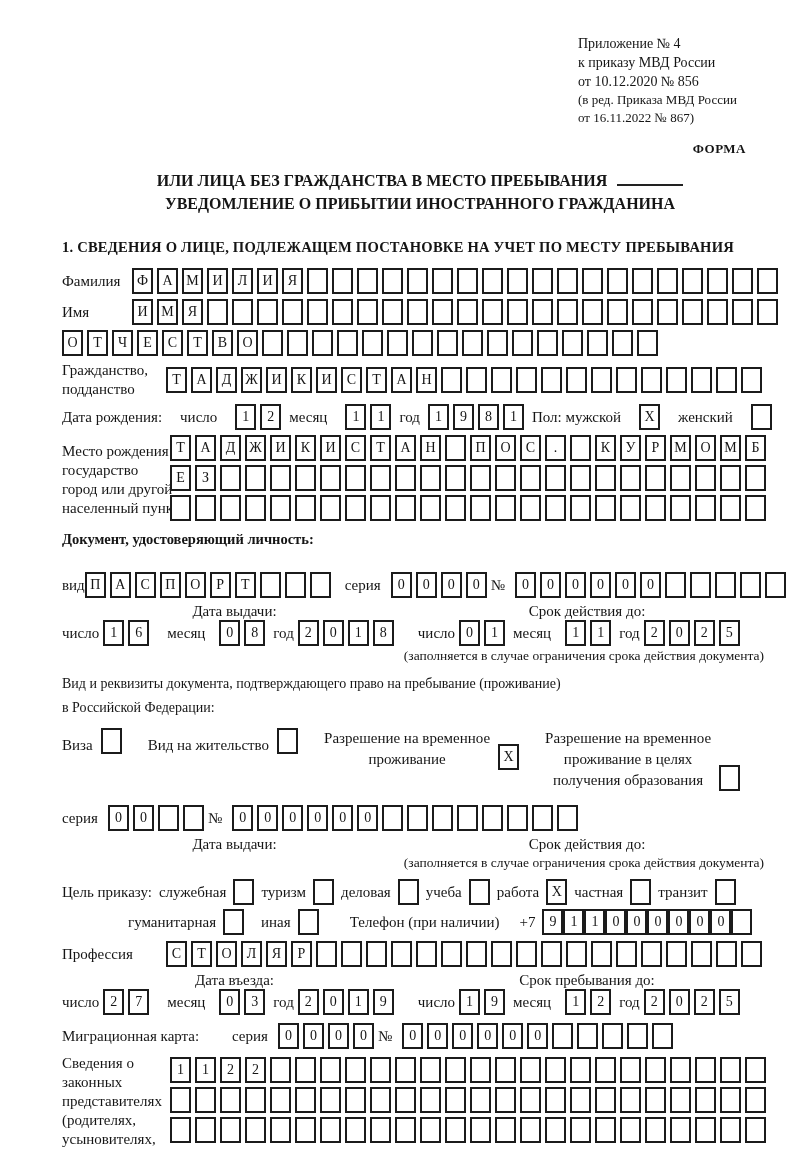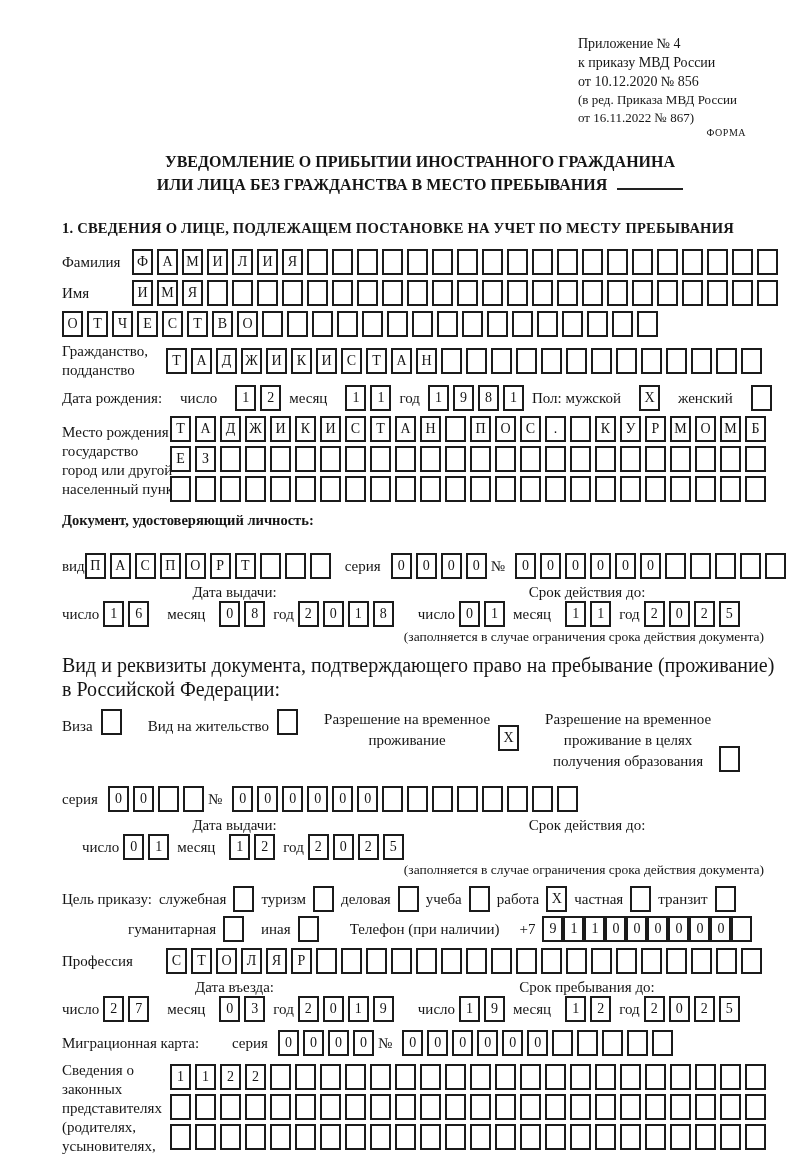--- a/index.html
+++ b/index.html
@@ -2,21 +2,21 @@
 <html><head>
 <meta charset="utf-8">
 <style>
   html,body{margin:0;padding:0;background:#fff;}
   body{width:800px;height:1163px;box-sizing:border-box;color:#151515;
        font-family:"Liberation Serif","DejaVu Serif",serif;overflow:hidden;}
   .page{padding:34px 22px 0 62px;}
   
   .stamp{width:200px;margin-left:auto;font-size:14px;line-height:19px;}
   .stamp .small{font-size:13px;line-height:18px;}
-  .forma{font-weight:normal;font-size:10px;text-align:right;padding-right:32px;letter-spacing:.5px;}
+  .forma{font-weight:bold;font-size:13px;text-align:right;padding-right:32px;margin-top:14px;letter-spacing:.5px;}
   
   .title{font-weight:bold;font-size:16px;text-align:center;margin-top:12px;line-height:23px;}
   .underline{display:inline-block;width:66px;border-bottom:2px solid #222;height:14px;margin-left:10px;}
   .sec-head{font-weight:bold;font-size:14.6px;margin-top:24px;margin-bottom:12px;letter-spacing:.2px;}
   
   .row{display:flex;align-items:center;margin-bottom:5px;}
   .lbl{font-size:15px;line-height:26px;white-space:nowrap;}
   .lbl2{font-size:15px;line-height:19px;white-space:nowrap;}
   .cells{white-space:nowrap;line-height:26px;}
   .cell{box-sizing:border-box;display:inline-block;width:21px;height:26px;border:2px solid #1b1b1b;
@@ -29,21 +29,21 @@
   .doc-head{font-weight:bold;font-size:14.5px;text-align:left;margin:6px 40px 24px 0;}
   .inline-gap{margin-left:10px;}
   .date-heads{display:flex;font-size:15px;margin-top:4px;}
   .date-heads .dh1{width:345px;text-align:center;}
   .date-heads .dh2{width:360px;text-align:center;}
   .date-row{display:flex;}
   .dgroup{white-space:nowrap;line-height:26px;}
   .dgroup .lbl{margin-right:4px;}
   .dg2{margin-left:20px;}
   .note{font-size:13.5px;text-align:right;padding-right:14px;margin:2px 0 8px 0;}
-  .intro{font-size:20px;line-height:24px;}
+  .intro{font-size:14px;line-height:24px;}
   
   .permits{display:flex;align-items:flex-start;margin:8px 0 14px 0;font-size:15px;}
   .permits .box{margin-left:8px;}
   .permits .item{display:flex;align-items:flex-end;}
   .ctr{text-align:center;line-height:21px;}
   .permits .sp{flex:0 0 22px;}
   
   .purpose{display:flex;align-items:center;font-size:15px;margin-top:4px;}
   .purpose .opt{margin-right:7px;white-space:nowrap;}
   .purpose .cell{margin-right:0;}
@@ -58,22 +58,22 @@
   <div class="stamp">
     <div>Приложение № 4</div>
     <div>к приказу МВД России</div>
     <div>от 10.12.2020 № 856</div>
     <div class="small">(в ред. Приказа МВД России</div>
     <div class="small">от 16.11.2022 № 867)</div>
   </div>
   <div class="forma">ФОРМА</div>
 
   <div class="title">
+    <div><span>ИЛИ ЛИЦА БЕЗ ГРАЖДАНСТВА В МЕСТО ПРЕБЫВАНИЯ</span><span class="underline"></span></div>
     <div>УВЕДОМЛЕНИЕ О ПРИБЫТИИ ИНОСТРАННОГО ГРАЖДАНИНА</div>
-    <div><span>ИЛИ ЛИЦА БЕЗ ГРАЖДАНСТВА В МЕСТО ПРЕБЫВАНИЯ</span><span class="underline"></span></div>
   </div>
 
   <div class="sec-head">1. СВЕДЕНИЯ О ЛИЦЕ, ПОДЛЕЖАЩЕМ ПОСТАНОВКЕ НА УЧЕТ ПО МЕСТУ ПРЕБЫВАНИЯ</div>
 
   <div class="row">
     <span class="lbl w70">Фамилия</span>
     <span class="cells"><span class="cell">Ф</span><span class="cell">А</span><span class="cell">М</span><span class="cell">И</span><span class="cell">Л</span><span class="cell">И</span><span class="cell">Я</span><span class="cell"></span><span class="cell"></span><span class="cell"></span><span class="cell"></span><span class="cell"></span><span class="cell"></span><span class="cell"></span><span class="cell"></span><span class="cell"></span><span class="cell"></span><span class="cell"></span><span class="cell"></span><span class="cell"></span><span class="cell"></span><span class="cell"></span><span class="cell"></span><span class="cell"></span><span class="cell"></span><span class="cell"></span></span>
   </div>
 
   <div class="row">
@@ -184,25 +184,20 @@
     <span class="lbl">серия</span>
     <span class="cells inline-gap"><span class="cell">0</span><span class="cell">0</span><span class="cell"></span><span class="cell"></span></span>
     <span class="lbl">№</span>
     <span class="cells inline-gap"><span class="cell">0</span><span class="cell">0</span><span class="cell">0</span><span class="cell">0</span><span class="cell">0</span><span class="cell">0</span><span class="cell"></span><span class="cell"></span><span class="cell"></span><span class="cell"></span><span class="cell"></span><span class="cell"></span><span class="cell"></span><span class="cell"></span></span>
   </div>
   <div class="date-heads">
     <span class="dh1">Дата выдачи:</span>
     <span class="dh2">Срок действия до:</span>
   </div>
   <div class="date-row">
-    <span class="dgroup dg2">
-      <span class="lbl">число</span><span class="cells"><span class="cell">0</span><span class="cell">1</span></span>
-      <span class="lbl">месяц</span><span class="cells inline-gap"><span class="cell">1</span><span class="cell">2</span></span>
-      <span class="lbl">год</span><span class="cells"><span class="cell">2</span><span class="cell">0</span><span class="cell">2</span><span class="cell">5</span></span>
-    </span>
   </div>
   <div class="note">(заполняется в случае ограничения срока действия документа)</div>
 
   <div class="purpose">
     <span class="opt">Цель приказу:</span>
     <span class="opt">служебная</span>
       <span class="cells opt"><span class="cell"></span></span>
     <span class="opt">туризм</span>
       <span class="cells opt"><span class="cell"></span></span>
     <span class="opt">деловая</span>

